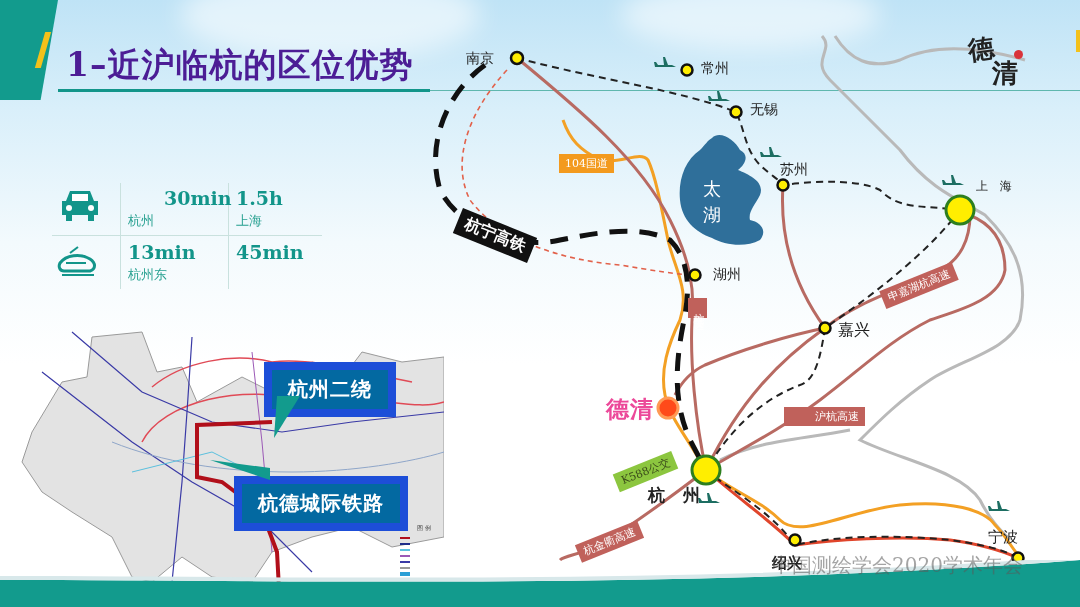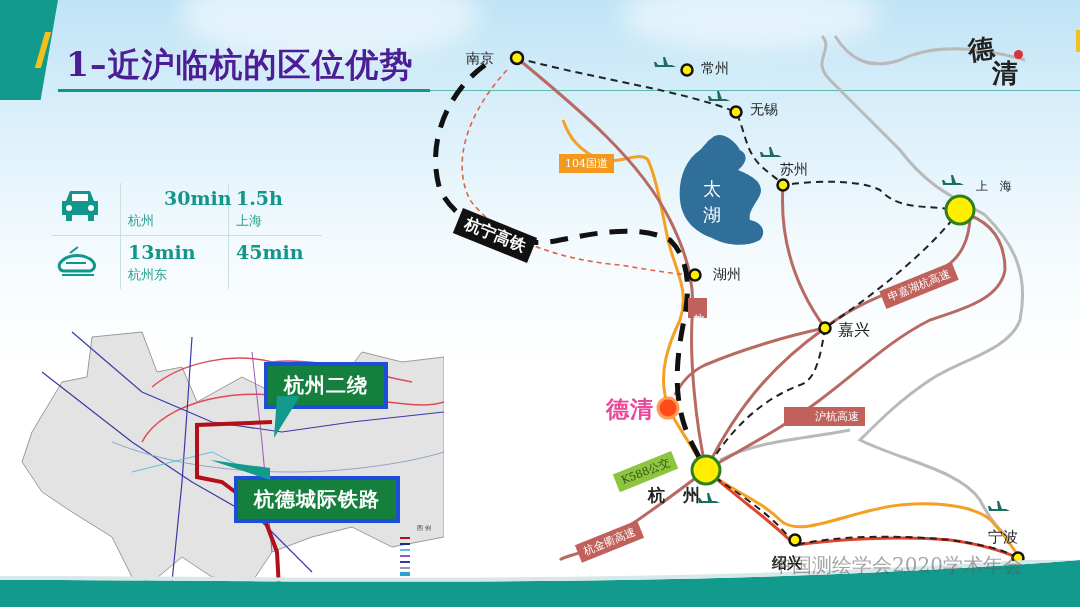--- a/index.html
+++ b/index.html
@@ -57,23 +57,23 @@
   }
   .tag.orange { background:#f39a1e; }
   .tag.green { background:#8cc63f; color:#3a4a1a; }
   .tag.black { background:#111; font-size:16px; font-weight:bold; padding:3px 8px; }
   .tag.vert { writing-mode:vertical-rl; padding:6px 2px; font-size:11px; letter-spacing:2px; }
   .lake-lbl { position:absolute; color:#fff; font-size:18px; line-height:26px; }
 
   
   .inset { position:absolute; left:12px; top:322px; width:432px; height:285px; }
   .callout {
-    position:absolute; background:#15803d; color:#fff; font-size:20px; font-weight:bold;
+    position:absolute; background:#0369a1; color:#fff; font-size:20px; font-weight:bold;
     font-family:"DejaVu Serif","Liberation Serif",serif; padding:6px 16px; letter-spacing:1px;
-    border:4px solid #1d4ed8;
+    border:8px solid #1d4ed8;
   }
   .legend { position:absolute; left:400px; top:524px; width:48px; height:70px; font-size:6px; color:#666; }
   .legend-title { text-align:center; font-size:6px; color:#444; margin-bottom:2px; }
   .legend-row { height:5px; margin:1px 0; display:flex; align-items:center; }
   .legend-row span { display:inline-block; width:10px; height:2px; margin-right:3px; }
 
   .footer-wave {
     position:absolute; left:0; top:560px; width:1080px; height:47px;
   }
   .watermark {

